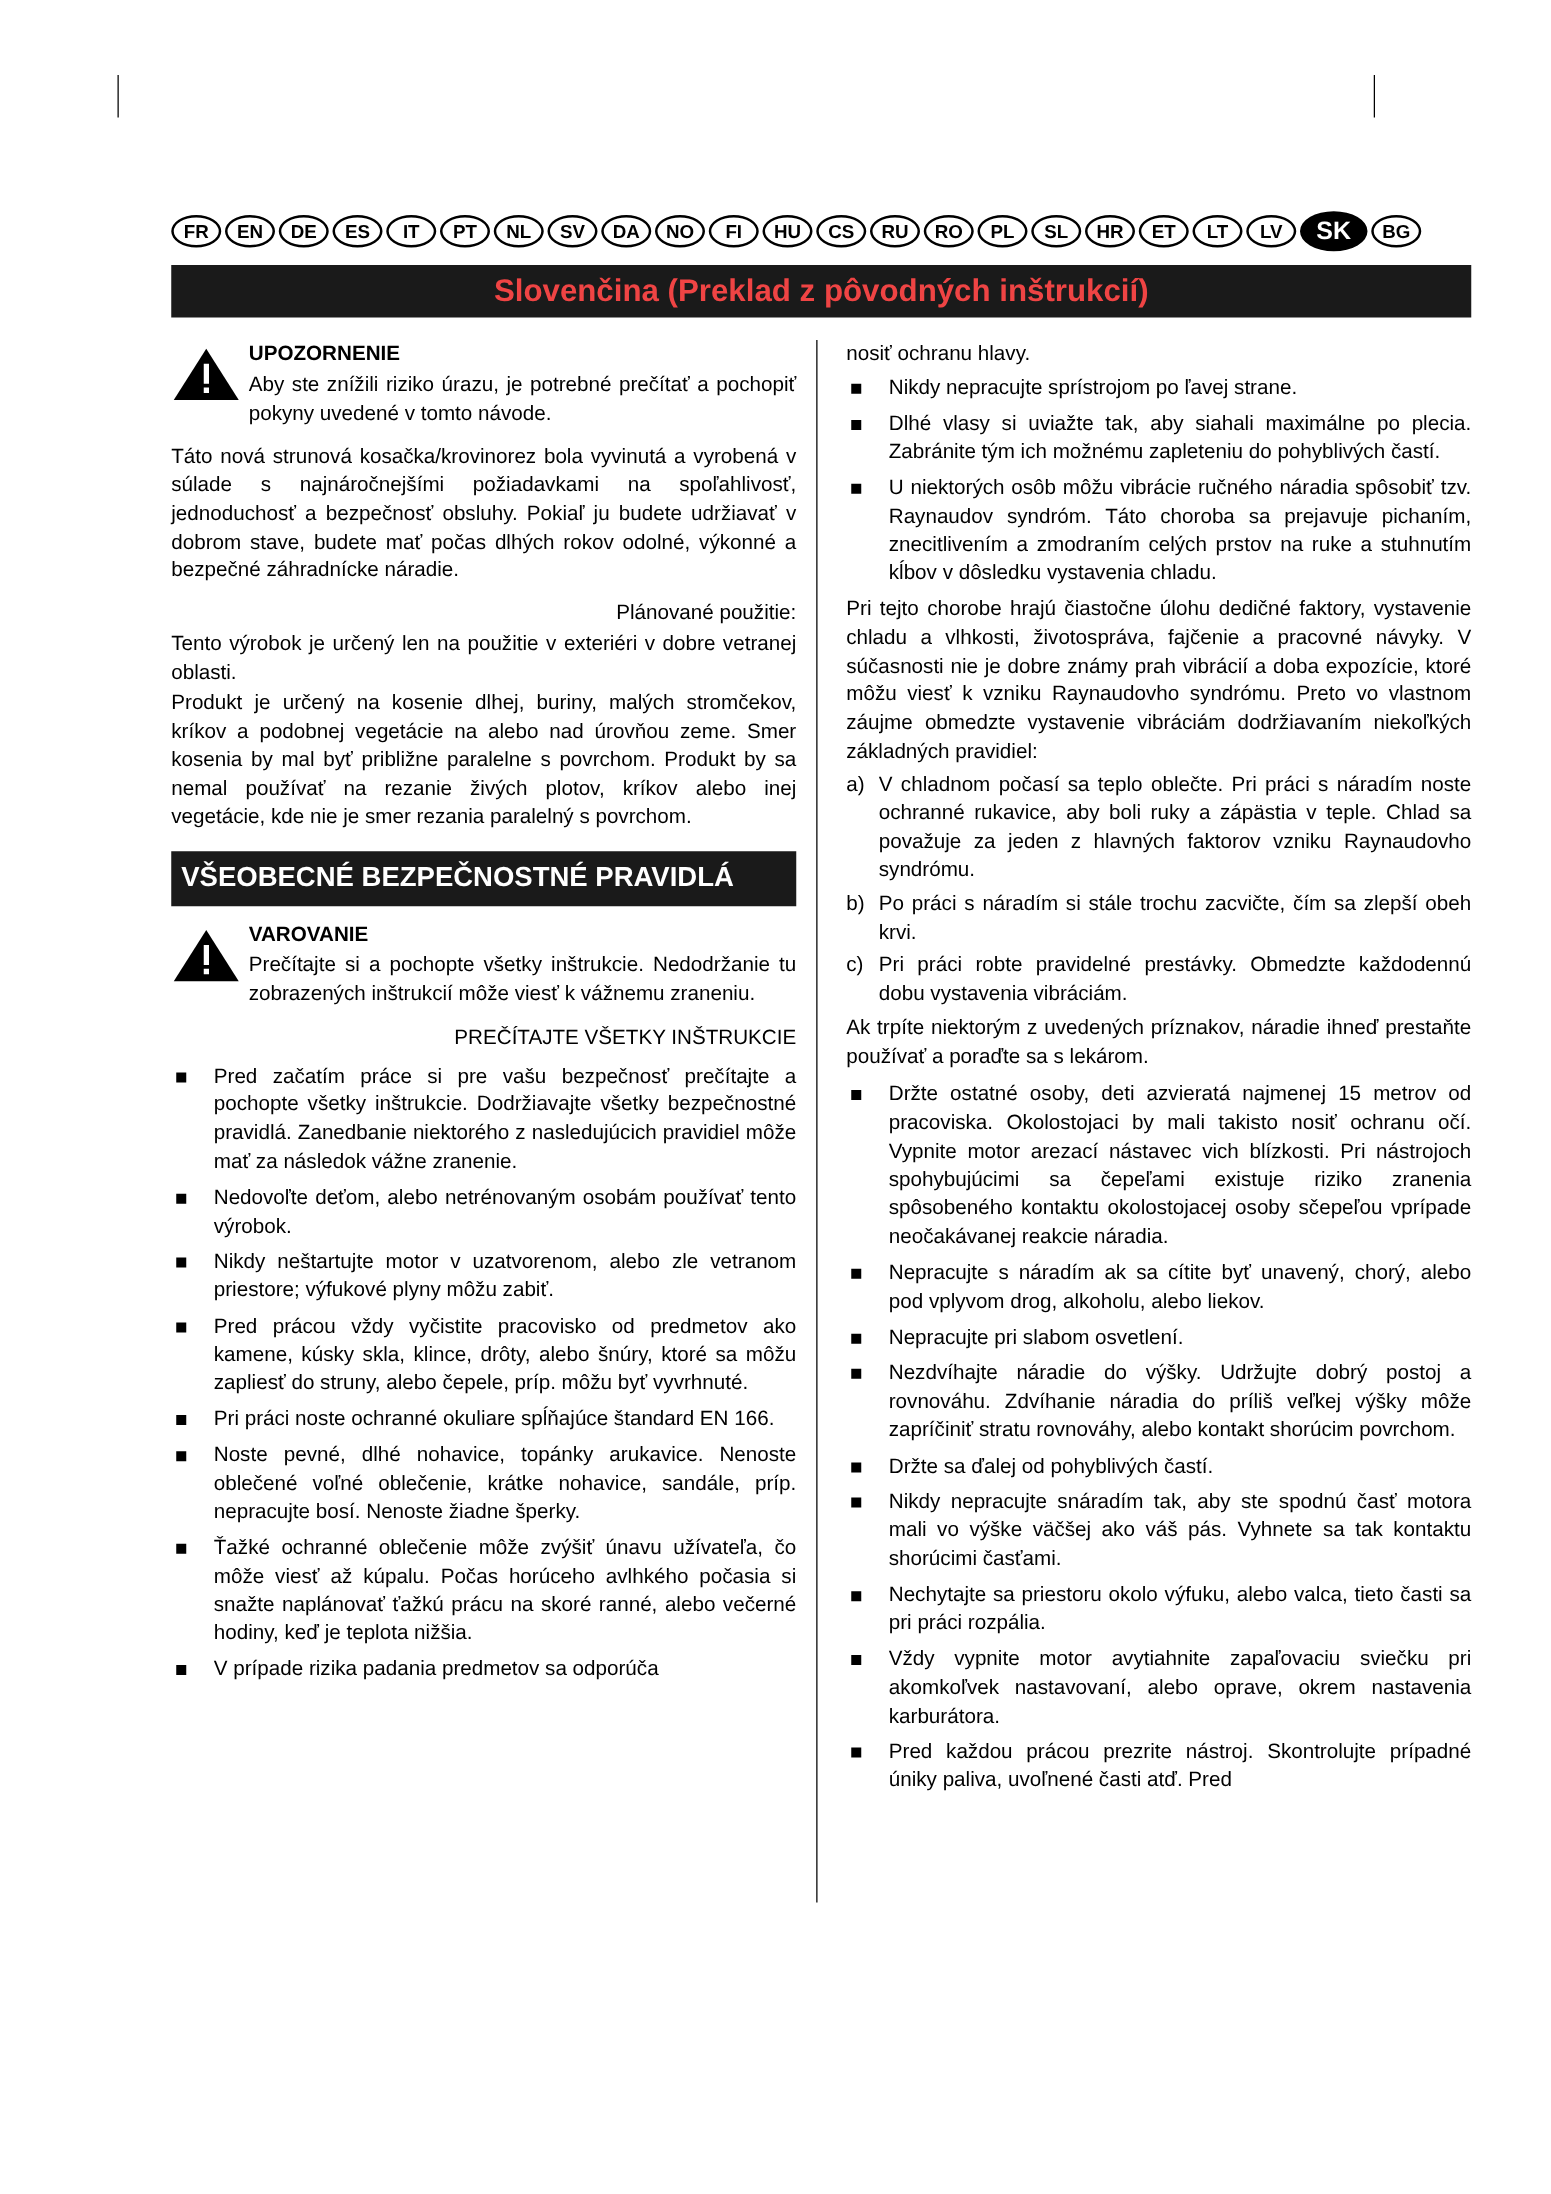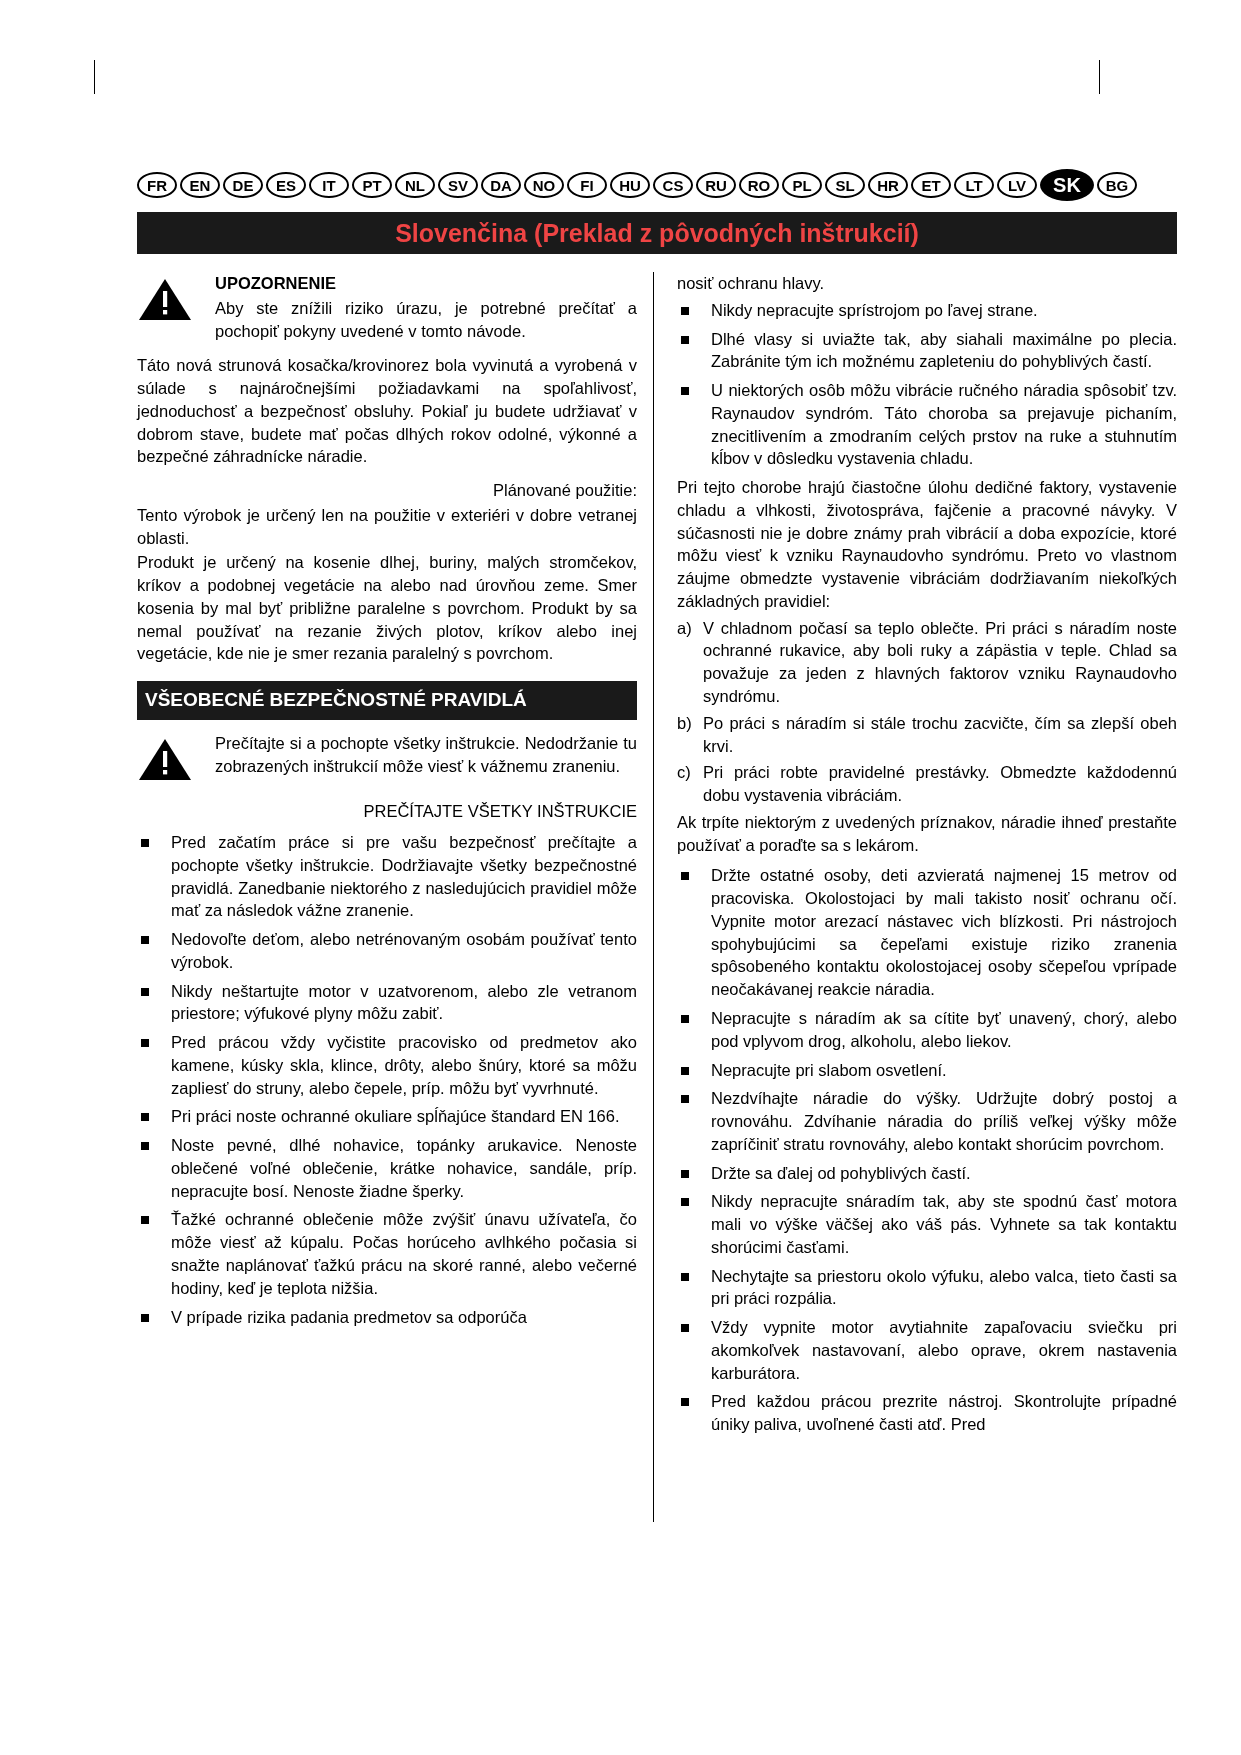--- a/index.html
+++ b/index.html
@@ -98,21 +98,21 @@
     top: 272px;
     width: 1px;
     height: 1250px;
     background: #000;
   }
 
   p { margin: 0 0 11px 0; }
 
   .warn-block {
     display: flex;
-    gap: 22px;
+    gap: 6px;
     margin-bottom: 12px;
     align-items: flex-start;
     justify-content: flex-end;
   }
   .warn-icon {
     width: 56px;
     flex: 0 0 56px;
     padding-top: 4px;
   }
   .warn-body { flex: 1 1 auto; }
@@ -121,21 +121,21 @@
     font-size: 16.5px;
     margin-bottom: 2px;
     text-align: left;
   }
   .warn-text { text-align: justify; }
 
   .section-head {
     background: #1a1a1a;
     color: #fff;
     font-weight: bold;
-    font-size: 19px;
+    font-size: 22px;
     padding: 6px 20px 7px 8px;
     margin: 16px 0 12px 0;
     text-align: left;
   }
 
   .subhead {
     font-weight: normal;
     margin: 0 0 2px 0;
     text-align: right;
   }
@@ -253,20 +253,21 @@
 
     <div class="warn-block">
       <div class="warn-icon">
         <svg width="56" height="46" viewBox="0 0 56 46">
           <polygon points="28,3 54,44 2,44" fill="#000"></polygon>
           <rect x="26" y="15" width="4.2" height="16" fill="#fff"></rect>
           <rect x="26" y="34" width="4.2" height="4.4" fill="#fff"></rect>
         </svg>
       </div>
       <div class="warn-body">
+        <div class="warn-title">VAROVANIE</div>
         <div class="warn-text">Prečítajte si a pochopte všetky inštrukcie. Nedodržanie tu zobrazených inštrukcií môže viesť k vážnemu zraneniu.</div>
       </div>
     </div>
 
     <div class="subhead" style="margin-top:10px; margin-bottom:8px;">PREČÍTAJTE VŠETKY INŠTRUKCIE</div>
 
     <ul class="bullets">
       <li>Pred začatím práce si pre vašu bezpečnosť prečítajte a pochopte všetky inštrukcie. Dodržiavajte všetky bezpečnostné pravidlá. Zanedbanie niektorého z nasledujúcich pravidiel môže mať za následok vážne zranenie.</li>
       <li>Nedovoľte deťom, alebo netrénovaným osobám používať tento výrobok.</li>
       <li>Nikdy neštartujte motor v uzatvorenom, alebo zle vetranom priestore; výfukové plyny môžu zabiť.</li>

